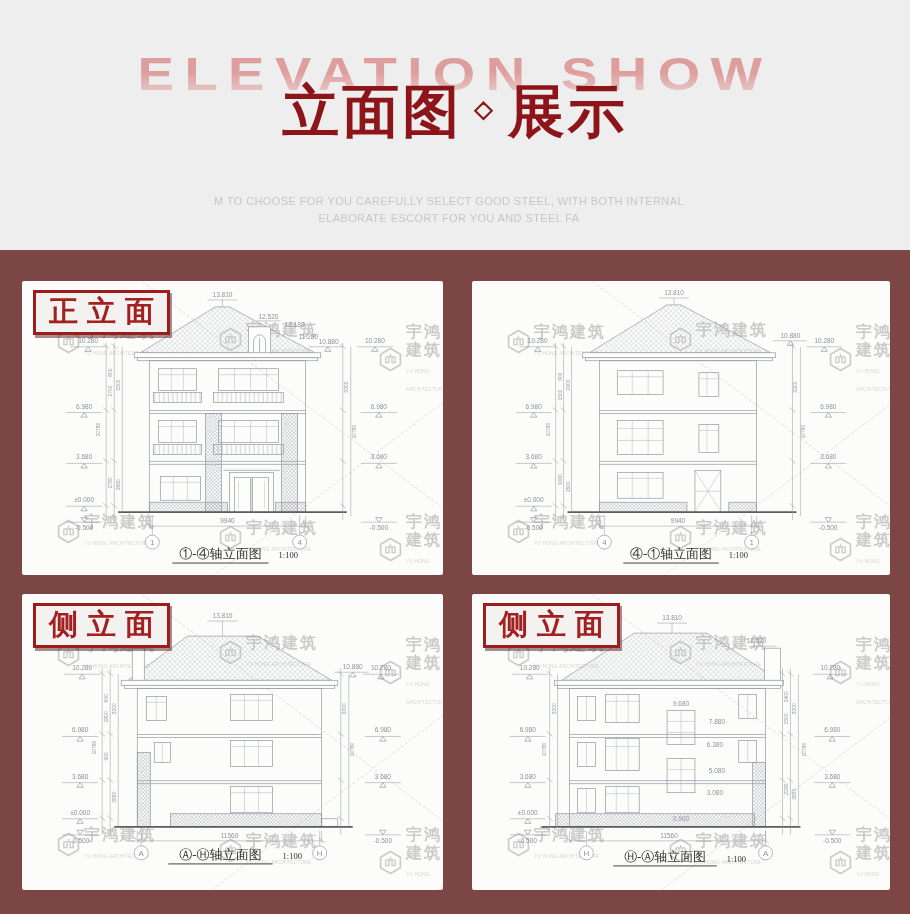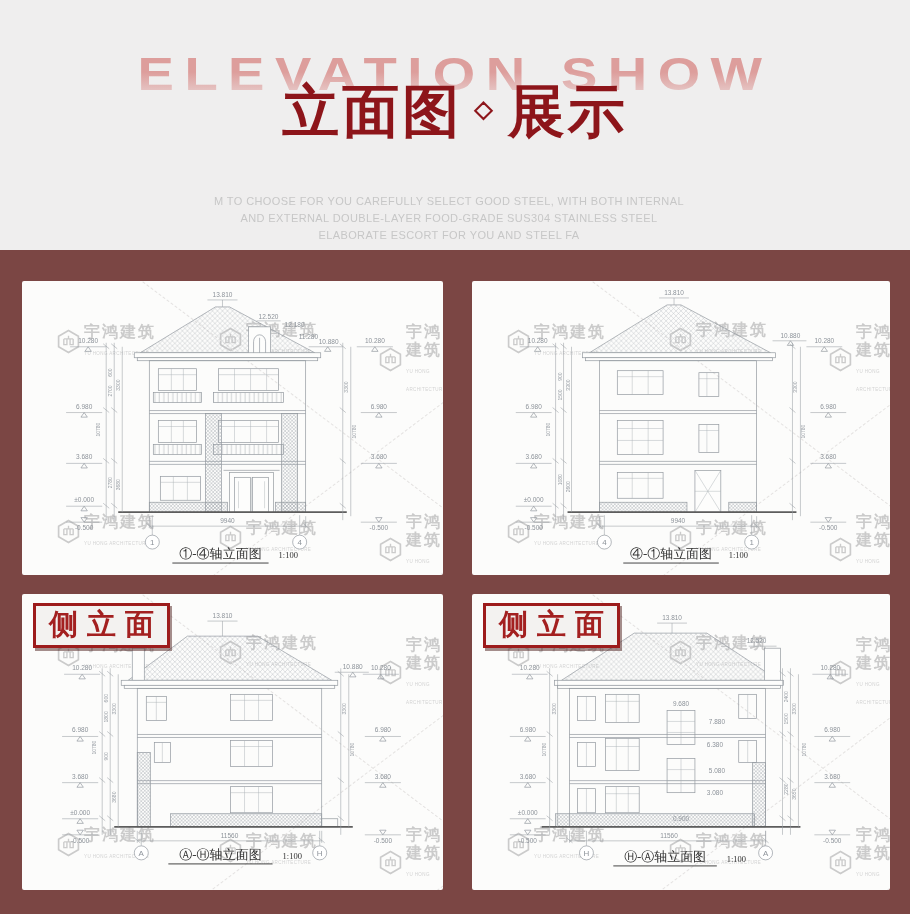--- a/index.html
+++ b/index.html
@@ -54,21 +54,20 @@
 <body>
 
 <div class="page">
 
   <div class="header">
     <div class="backdrop">ELEVATION SHOW</div>
     <div class="backfade"></div>
     <div class="main-title"><span>立面图</span><span class="divider">◇</span><span>展示</span></div>
     <div class="desc">
       <div>M TO CHOOSE FOR YOU CAREFULLY SELECT GOOD STEEL, WITH BOTH INTERNAL</div>
-      <div>AND EXTERNAL DOUBLE-LAYER FOOD-GRADE SUS304 STAINLESS STEEL</div>
       <div>ELABORATE ESCORT FOR YOU AND STEEL FA</div>
     </div>
   </div>
 
   <div class="section">
 
     <div class="panel p1">
       <div class="wm-layer">
           <div class="wm" style="left: 34px; top: 42px;">
             <svg viewBox="0 0 24 24">
@@ -110,20 +109,21 @@
               <path d="M12 1.5L21.5 7v10L12 22.5L2.5 17V7Z" fill="none" stroke="currentColor" stroke-width="1.6"></path>
               <path d="M7.5 9.5h9M7.5 9.5v5.5h3V9.5m3 0v5.5h3V9.5M12 6.5v3" fill="none" stroke="currentColor" stroke-width="1.3"></path>
             </svg>
             <span><span class="wm-name">宇鸿建筑</span><br><span class="wm-sub">YU HONG ARCHITECTURE</span></span>
           </div>
           <div class="dgl" style="left: -110px; top: 60px; transform: rotate(37deg);"></div>
           <div class="dgl" style="left: -60px; top: 250px; transform: rotate(-37deg);"></div>
           <div class="dgl" style="left: 120px; top: -60px; transform: rotate(37deg);"></div>
           <div class="dgl" style="left: 60px; top: 330px; transform: rotate(-37deg);"></div>
         </div>
+      <div class="plabel">正立面</div>
       <svg class="draw" viewBox="0 0 420 295" preserveAspectRatio="none">
         <defs>
           <pattern id="hp1" width="5" height="5" patternUnits="userSpaceOnUse">
               <path d="M0 0L5 5M5 0L0 5" stroke="#b3b8bd" stroke-width="0.4"></path>
             </pattern>
           <pattern id="bp1" width="3.5" height="3.5" patternUnits="userSpaceOnUse">
               <path d="M0 0L3.5 3.5M3.5 0L0 3.5" stroke="#9aa0a6" stroke-width="0.4"></path>
             </pattern>
           <pattern id="rl1" width="4.5" height="10" patternUnits="userSpaceOnUse">
               <path d="M2 0V10" stroke="#9aa0a6" stroke-width="0.5"></path>

